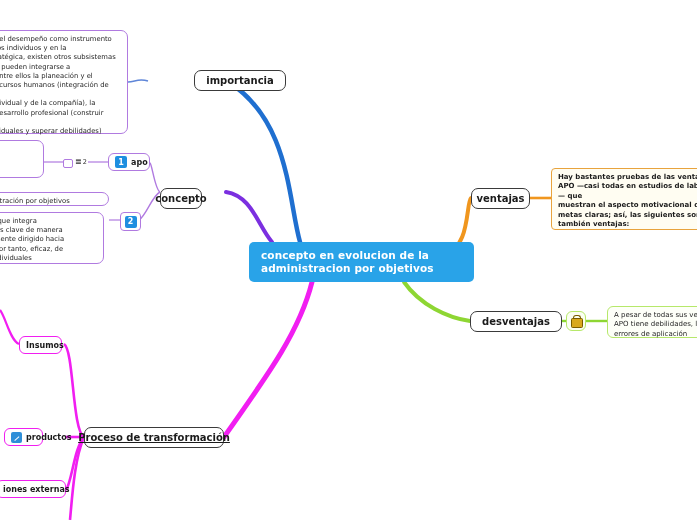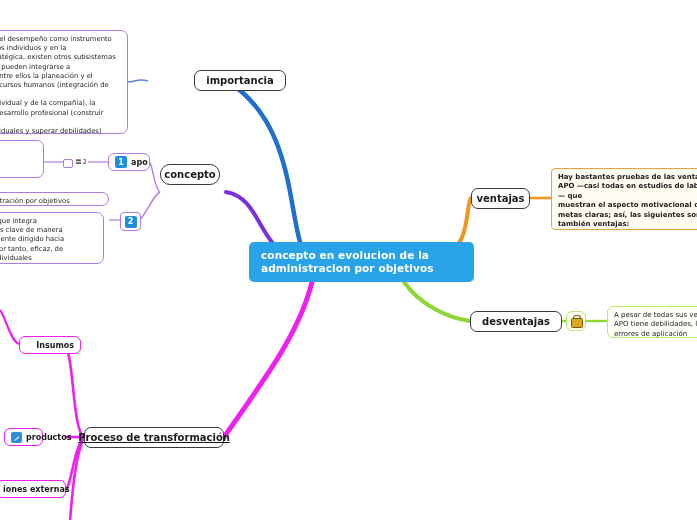--- a/index.html
+++ b/index.html
@@ -56,42 +56,42 @@
     border: 1.6px solid #3a3a3a;
     border-radius: 7px;
     font-size: 10px;
     font-weight: bold;
     color: #1b1b1b;
     padding: 0 10px;
     height: 21px;
     justify-content: center;
   }
   #node-importancia { left: 148px; top: 70px; width: 92px; margin-left: 46px; }
-  #node-concepto    { left: 160px; top: 164px; width: 60px; border-radius: 10px; }
+  #node-concepto    { left: 160px; top: 188px; width: 42px; }
   #node-ventajas    { left: 471px; top: 188px; width: 59px; }
   #node-desventajas { left: 470px; top: 311px; width: 92px; }
   #node-proceso     { left: 84px;  top: 427px; width: 140px; text-decoration: underline; }
 
   
   .sub {
     border-radius: 6px;
     font-size: 8px;
     font-weight: bold;
     height: 18px;
     padding: 0 6px;
     color: #1b1b1b;
     justify-content: flex-start;
     gap: 4px;
   }
   .sub.violet { border: 1.1px solid #b07ae0; }
   .sub.magenta { border: 1.1px solid #f11ef1; }
   .sub.green  { border: 1.1px solid #b6e86a; background:#fbfff2; }
 
   #node-apo       { left: 108px; top: 153px; width: 42px; }
-  #node-insumos   { left: 19px;  top: 336px; width: 62px; justify-content: flex-end; }
+  #node-insumos   { left: 19px;  top: 336px; width: 43px; }
   #node-productos { left: 4px;   top: 428px; width: 39px; }
   #node-relext    { left: -4px;  top: 480px; width: 70px; }
   #node-lock      { left: 566px; top: 311px; width: 20px; height: 20px; justify-content:center; padding:0; }
 
   
   .note {
     position: absolute;
     box-sizing: border-box;
     background: #ffffff;
     font-size: 6.8px;

